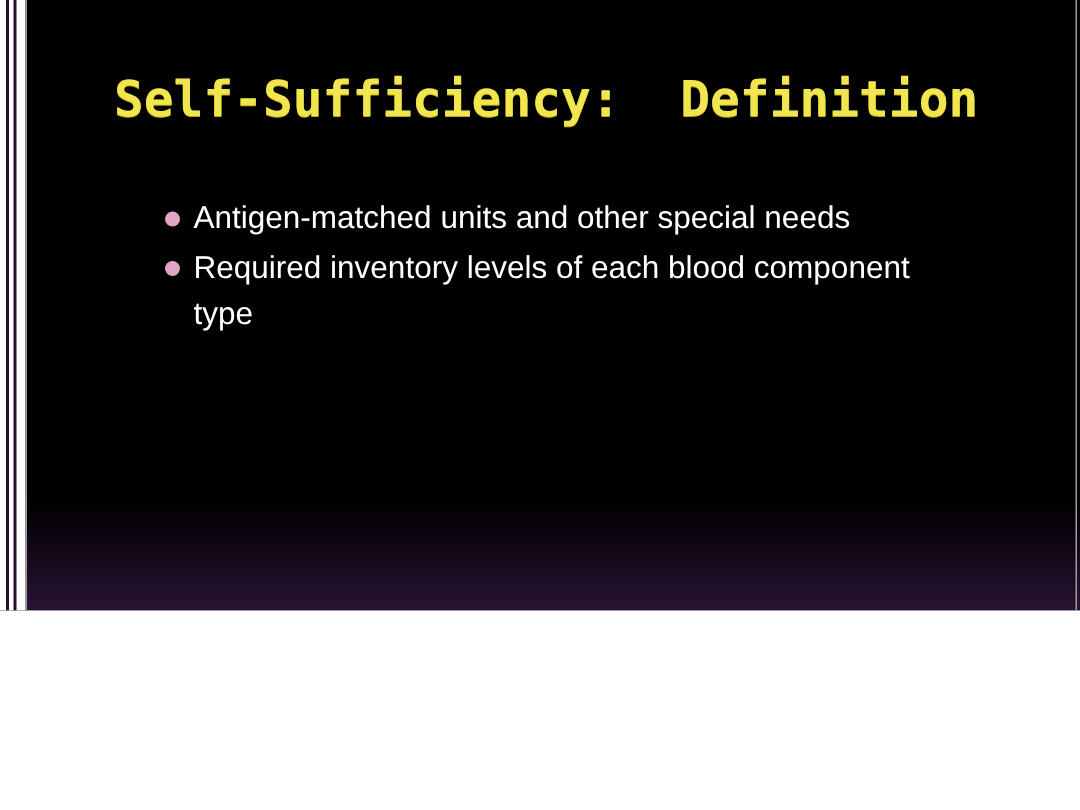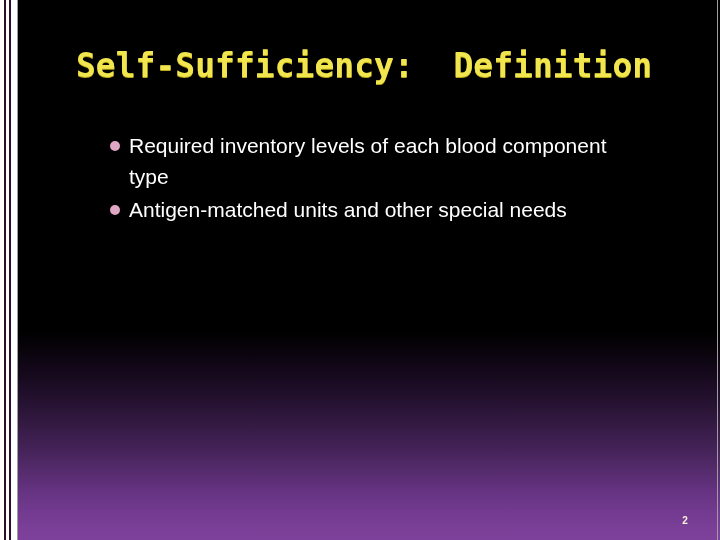--- a/index.html
+++ b/index.html
@@ -9,21 +9,21 @@
     background: #ffffff;
   }
   body {
     font-family: "Liberation Sans", sans-serif;
   }
 
   
   #slide {
     position: relative;
     width: 720px;
-    height: 540px;
+    height: 407px;
     overflow: hidden;
     background: #0f172a;
     box-sizing: border-box;
   }
 
   
   #bg-gradient {
     position: absolute;
     left: 0;
     top: 0;
@@ -198,27 +198,27 @@
 
   <div id="title">Self-Sufficiency:  Definition</div>
 
   <div id="body-block">
 
 
     <div class="lvl2-list">
 
       <div class="lvl2">
         <span class="bullet-dot"></span>
+        <span class="lvl2-text">Antigen-matched units and other special needs</span>
+      </div>
+
+      <div class="lvl2">
+        <span class="bullet-dot"></span>
         <span class="lvl2-text">Required inventory levels of each blood component type</span>
       </div>
 
-      <div class="lvl2">
-        <span class="bullet-dot"></span>
-        <span class="lvl2-text">Antigen-matched units and other special needs</span>
-      </div>
-
     </div>
   </div>
 
 
   <div id="page-number">2</div>
 
 </div>
 
 </body></html>

